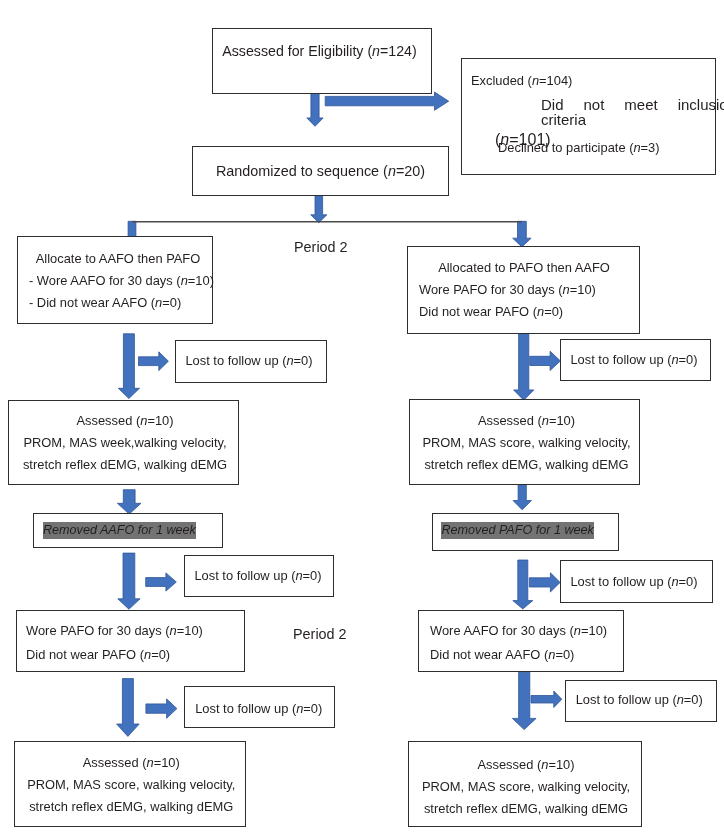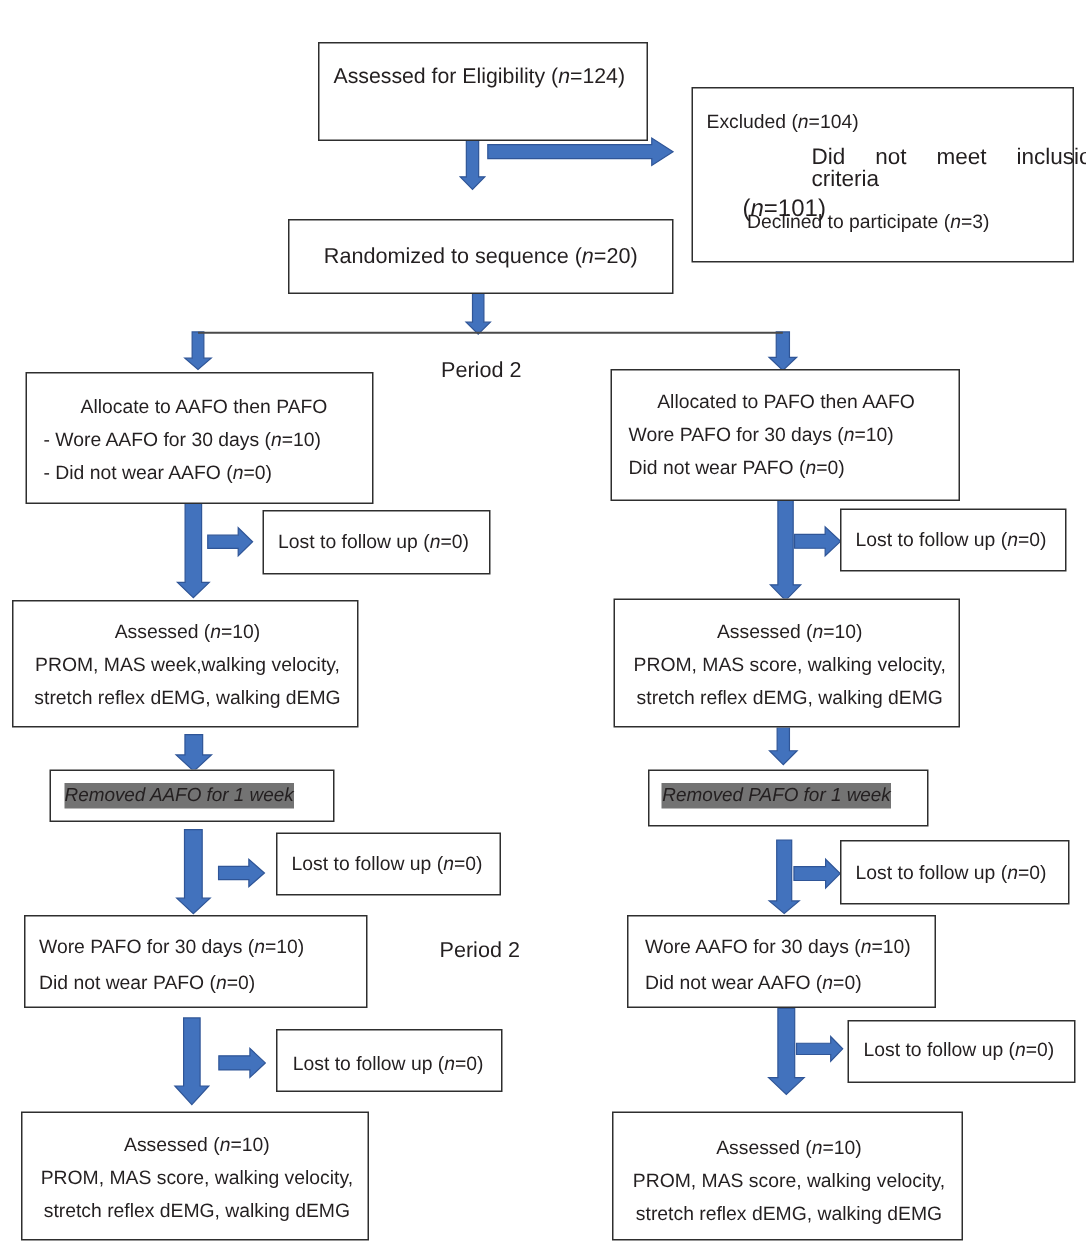--- a/index.html
+++ b/index.html
@@ -57,21 +57,21 @@
   <div class="ln" style="left:36px;top:83px;font-size:12.9px;">Declined to participate (<em>n</em>=3)</div>
 </div>
 
 <div class="fbox" style="left:192px;top:131px;width:257px;height:50px;margin-top:15px;">
   <div class="ln c" style="top:16.5px;font-size:14.4px;">Randomized to sequence (<em>n</em>=20)</div>
 </div>
 
 <div class="plabel" style="left:294px;top:240px;">Period 2</div>
 <div class="plabel" style="left:293px;top:627px;">Period 2</div>
 
-<div class="fbox" style="left:17px;top:248px;width:232px;height:88px;">
+<div class="fbox" style="left:17px;top:236px;width:196px;height:88px;">
   <div class="ln c" style="top:15.5px;left:6px;">Allocate to AAFO then PAFO</div>
   <div class="ln" style="left:11px;top:37.8px;">- Wore AAFO for 30 days (<em>n</em>=10)</div>
   <div class="ln" style="left:11px;top:60.4px;">- Did not wear AAFO (<em>n</em>=0)</div>
 </div>
 
 <div class="fbox" style="left:175px;top:339.5px;width:152px;height:43.5px;">
   <div class="ln c" style="top:14px;right:4px;">Lost to follow up (<em>n</em>=0)</div>
 </div>
 
 <div class="fbox" style="left:8px;top:400px;width:231px;height:85px;">

